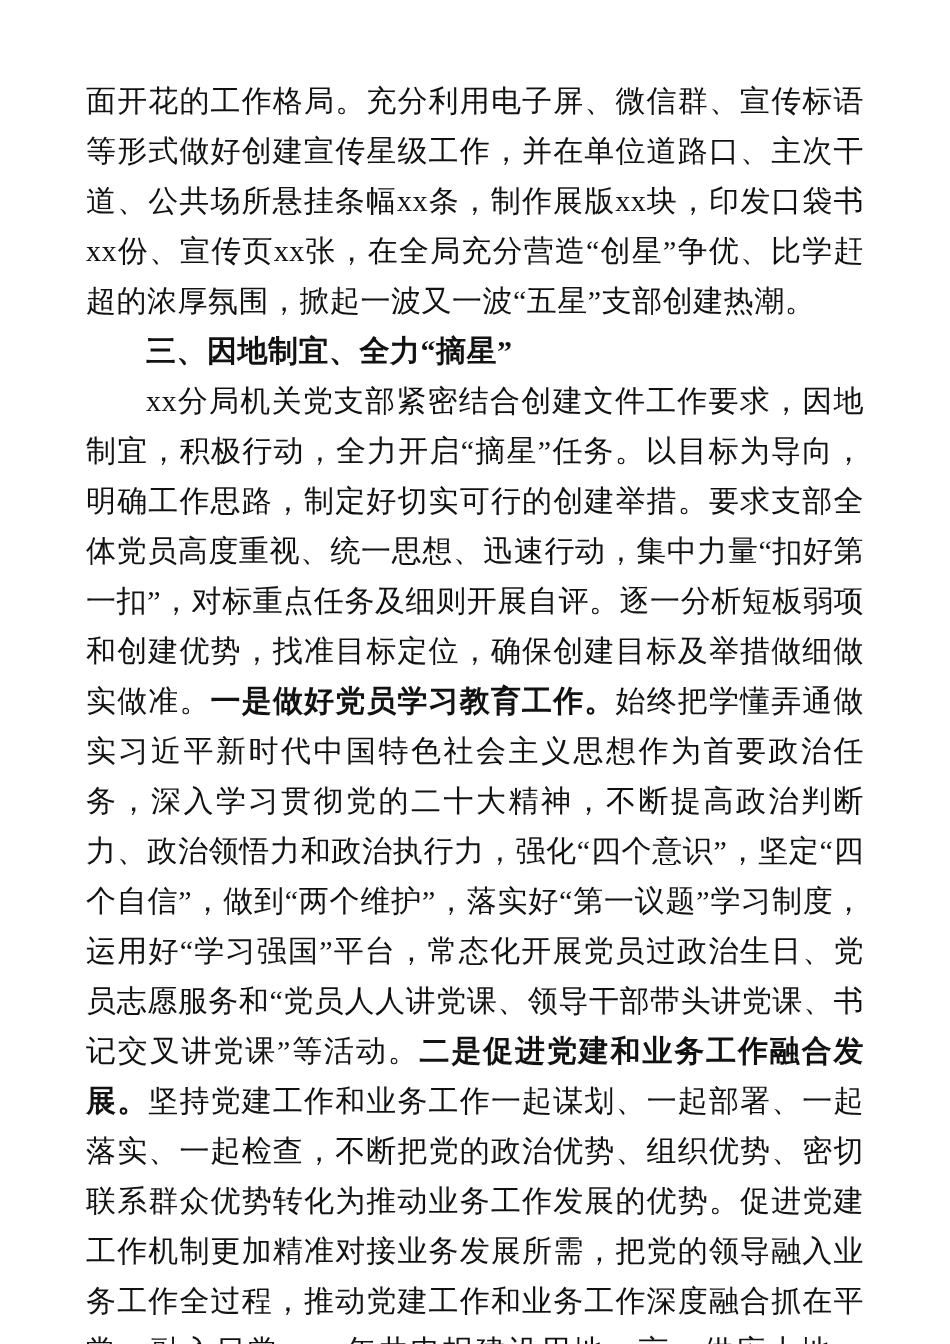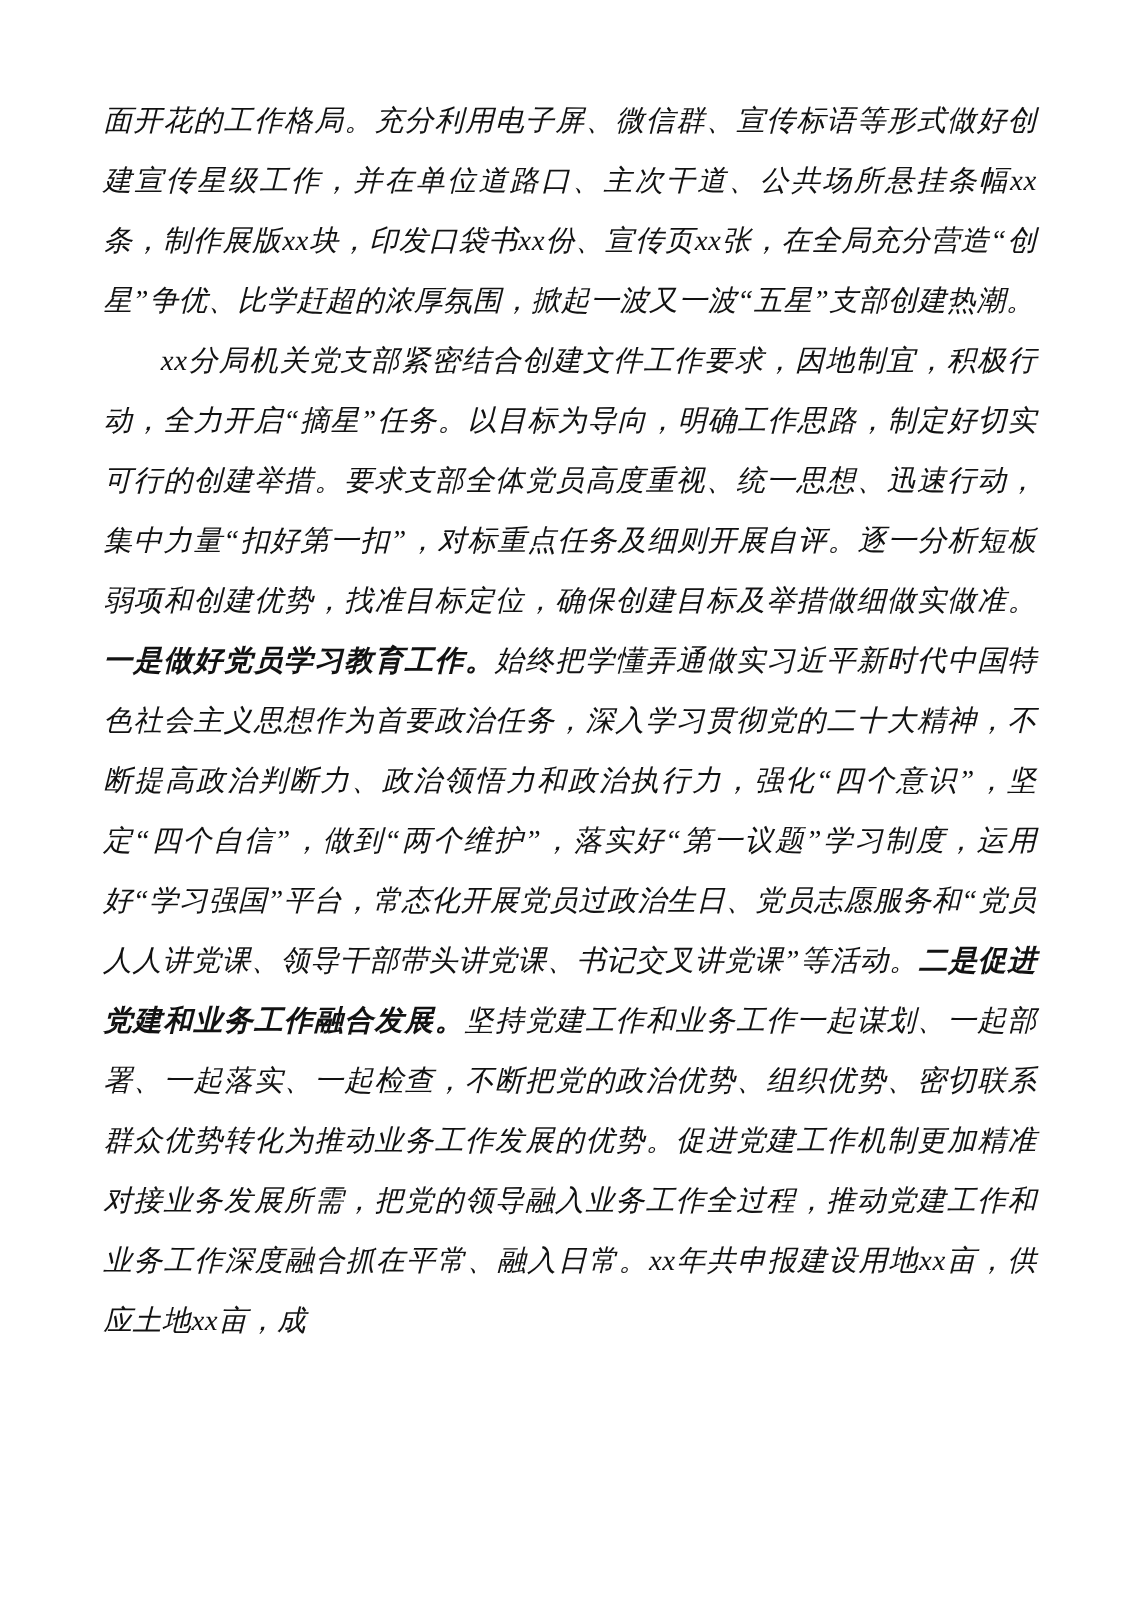--- a/index.html
+++ b/index.html
@@ -13,26 +13,25 @@
       min-height: 1344px;
       box-sizing: border-box;
       background: #ffffff;
       padding: 76px 86px 40px 86px;
       font-family: "Liberation Serif", "DejaVu Serif", serif;
       color: #121212;
       overflow: hidden;
     }
     .doc-content p {
       margin: 0;
-      font-size: 24px;
+      font-size: 30px;
       line-height: 50px;
       text-align: justify;
       letter-spacing: 0.5px;
       word-break: break-all;
-      font-style: italic;
     }
     .doc-content p.indent {
       text-indent: 2em;
     }
     .doc-content p.no-indent {
       text-indent: 0;
     }
     .doc-content p.heading {
       font-weight: bold;
       text-indent: 2em;
@@ -40,15 +39,16 @@
     .doc-content .seg-bold {
       font-weight: bold;
     }
   </style>
 </head>
 <body>
 
 <div class="page">
   <div class="doc-content" id="doc-content">
       <p class="body no-indent"><span class="seg-normal">面开花的工作格局。充分利用电子屏、微信群、宣传标语等形式做好创建宣传星级工作，并在单位道路口、主次干道、公共场所悬挂条幅xx条，制作展版xx块，印发口袋书xx份、宣传页xx张，在全局充分营造“创星”争优、比学赶超的浓厚氛围，掀起一波又一波“五星”支部创建热潮。</span></p>
+      <p class="heading"><span class="seg-bold">三、因地制宜、全力“摘星”</span></p>
       <p class="body indent"><span class="seg-normal">xx分局机关党支部紧密结合创建文件工作要求，因地制宜，积极行动，全力开启“摘星”任务。以目标为导向，明确工作思路，制定好切实可行的创建举措。要求支部全体党员高度重视、统一思想、迅速行动，集中力量“扣好第一扣”，对标重点任务及细则开展自评。逐一分析短板弱项和创建优势，找准目标定位，确保创建目标及举措做细做实做准。</span><span class="seg-bold">一是做好党员学习教育工作。</span><span class="seg-normal">始终把学懂弄通做实习近平新时代中国特色社会主义思想作为首要政治任务，深入学习贯彻党的二十大精神，不断提高政治判断力、政治领悟力和政治执行力，强化“四个意识”，坚定“四个自信”，做到“两个维护”，落实好“第一议题”学习制度，运用好“学习强国”平台，常态化开展党员过政治生日、党员志愿服务和“党员人人讲党课、领导干部带头讲党课、书记交叉讲党课”等活动。</span><span class="seg-bold">二是促进党建和业务工作融合发展。</span><span class="seg-normal">坚持党建工作和业务工作一起谋划、一起部署、一起落实、一起检查，不断把党的政治优势、组织优势、密切联系群众优势转化为推动业务工作发展的优势。促进党建工作机制更加精准对接业务发展所需，把党的领导融入业务工作全过程，推动党建工作和业务工作深度融合抓在平常、融入日常。xx年共申报建设用地xx亩，供应土地xx亩，成</span></p>
     </div>
 </div>
 
 </body></html>

